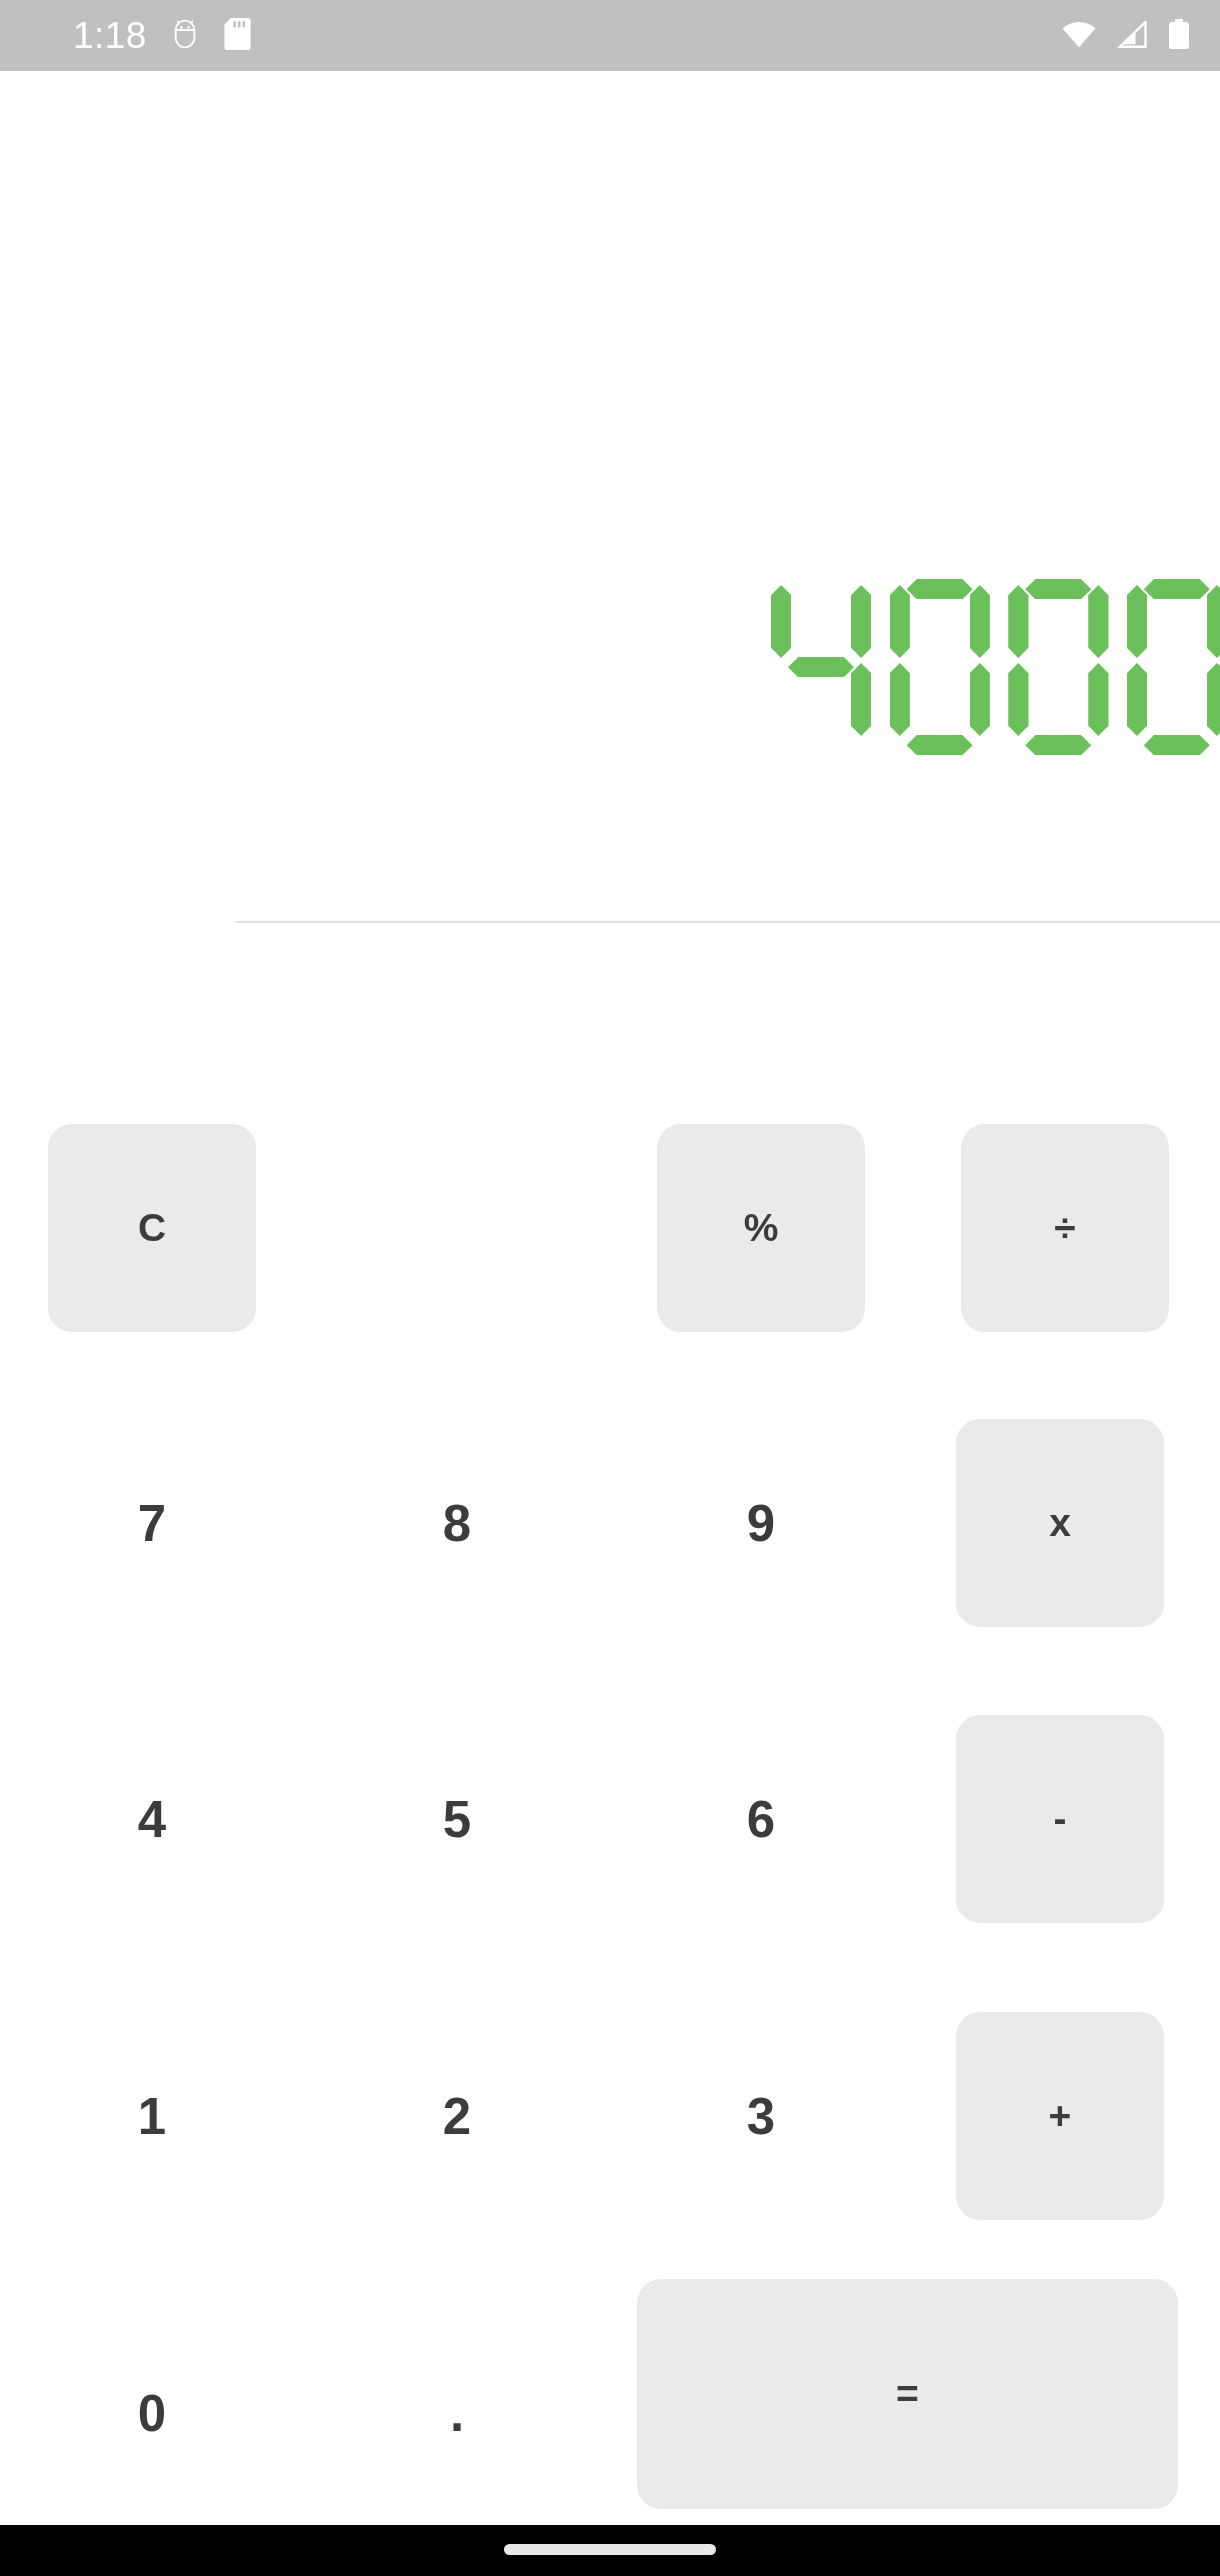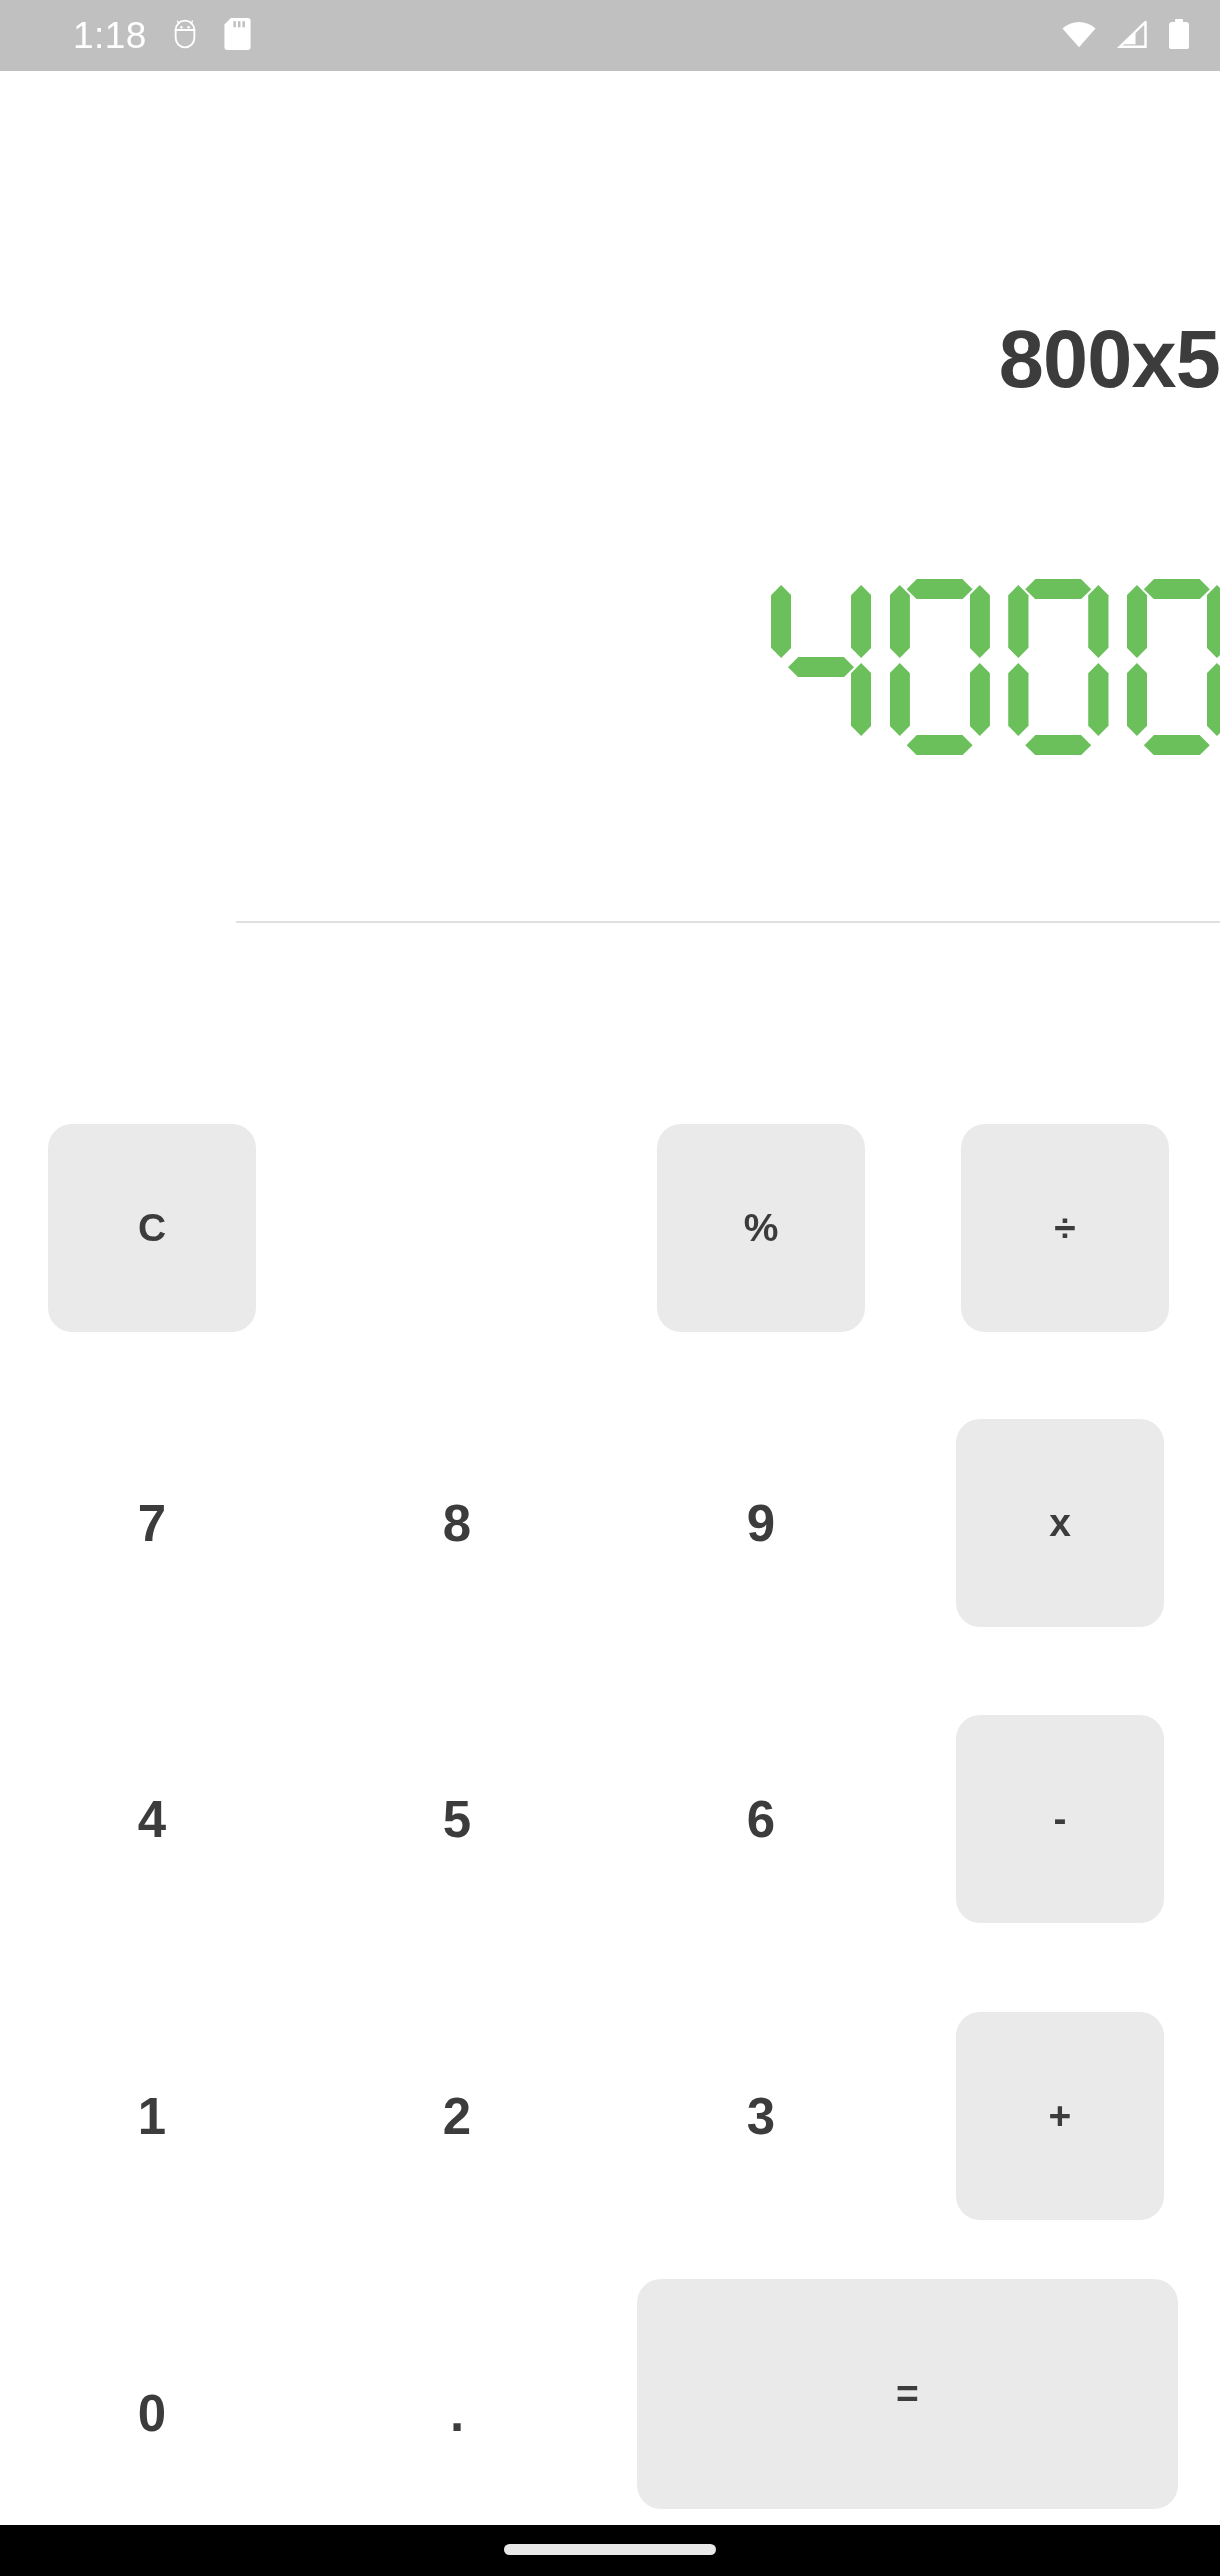--- a/index.html
+++ b/index.html
@@ -219,21 +219,20 @@
     <span class="status-icon">
       <svg width="22" height="30.5" viewBox="0 0 13 18">
         <rect x="4.1" y="0" width="4.8" height="2.1" rx="0.6" fill="#ffffff"></rect>
         <rect x="0.6" y="1.8" width="11.8" height="16.2" rx="1.8" fill="#ffffff"></rect>
       </svg>
     </span>
   </div>
 </div>
 
 <div id="display-area">
-  <div id="expression-display">800x5</div>
   <div id="result-display">
     <div id="seven-seg">
         <div class="digit">
           <div class="seg v b" style="background: rgb(108, 192, 92);"></div>
           <div class="seg v c" style="background: rgb(108, 192, 92);"></div>
           <div class="seg v f" style="background: rgb(108, 192, 92);"></div>
           <div class="seg h g" style="background: rgb(108, 192, 92);"></div>
         </div>
         <div class="digit">
           <div class="seg h a" style="background: rgb(108, 192, 92);"></div>

